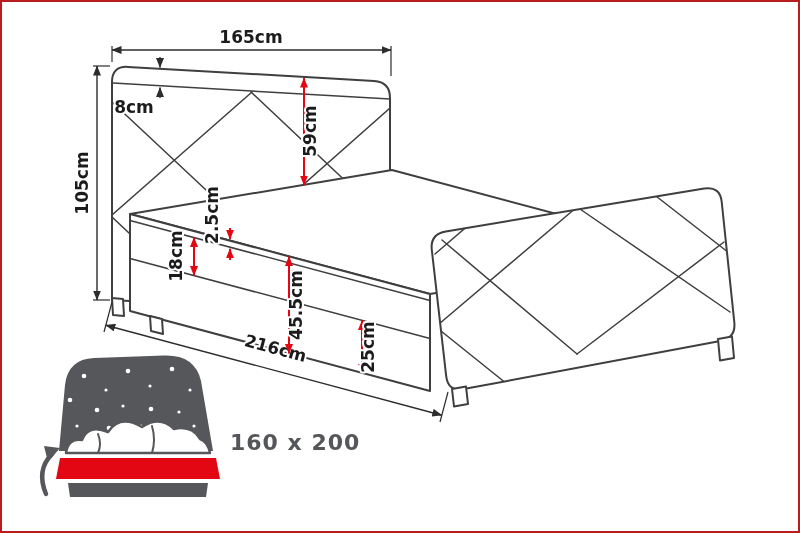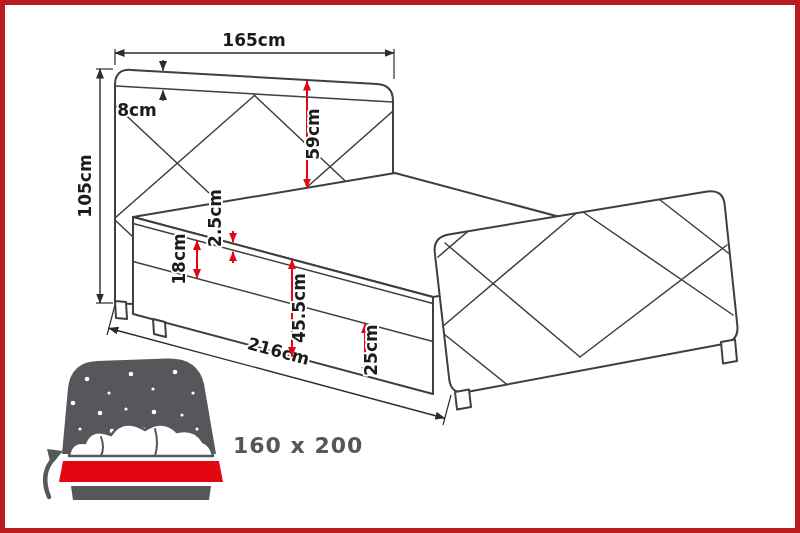--- a/index.html
+++ b/index.html
@@ -1,18 +1,18 @@
 <!DOCTYPE html>
 <html><head>
 <meta charset="utf-8">
 <style>
   html,body{margin:0;padding:0;background:#ffffff;}
   .stage{
     position:relative;width:800px;height:533px;background:#ffffff;
-    border:5px solid #b91c1c;box-sizing:border-box;overflow:hidden;
+    border:2px solid #b91c1c;box-sizing:border-box;overflow:hidden;
     font-family:"DejaVu Sans", sans-serif;
   }
   svg{display:block;}
   .shape{fill:#ffffff;stroke:#3f3f3f;stroke-width:2;stroke-linejoin:round;}
   .pat{fill:none;stroke:#3f3f3f;stroke-width:1.5;stroke-linecap:round;}
   .dim{fill:none;stroke:#2c2c2c;stroke-width:1.4;}
   .ext{fill:none;stroke:#2c2c2c;stroke-width:1.2;}
   .red{fill:none;stroke:#e30613;stroke-width:2;}
   .lbl{
     font-size:17px;font-weight:bold;fill:#1b1b1b;

